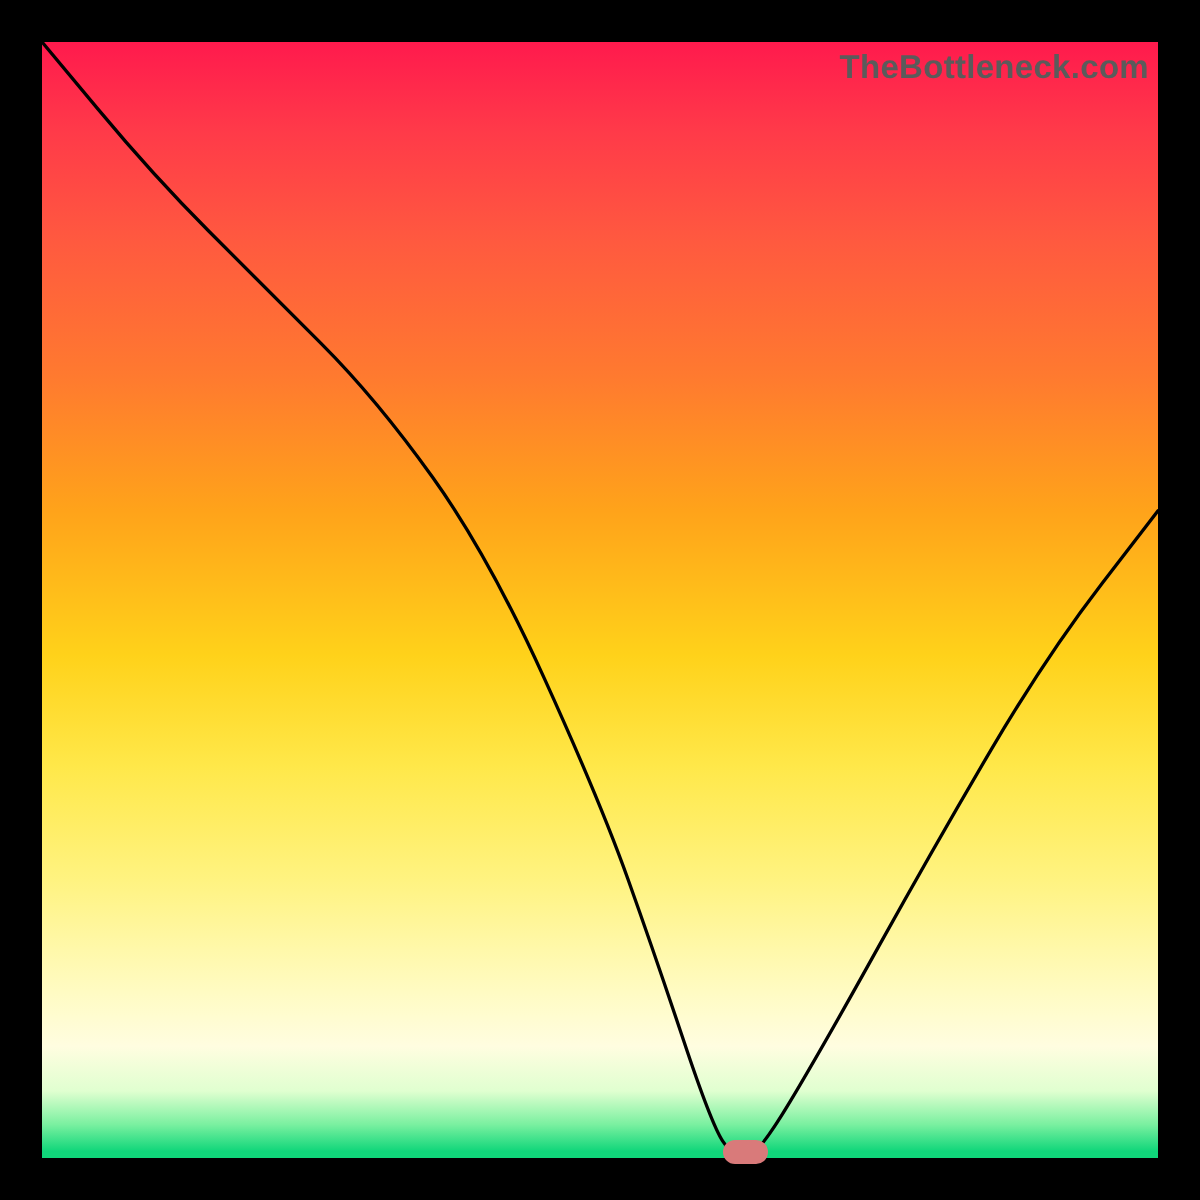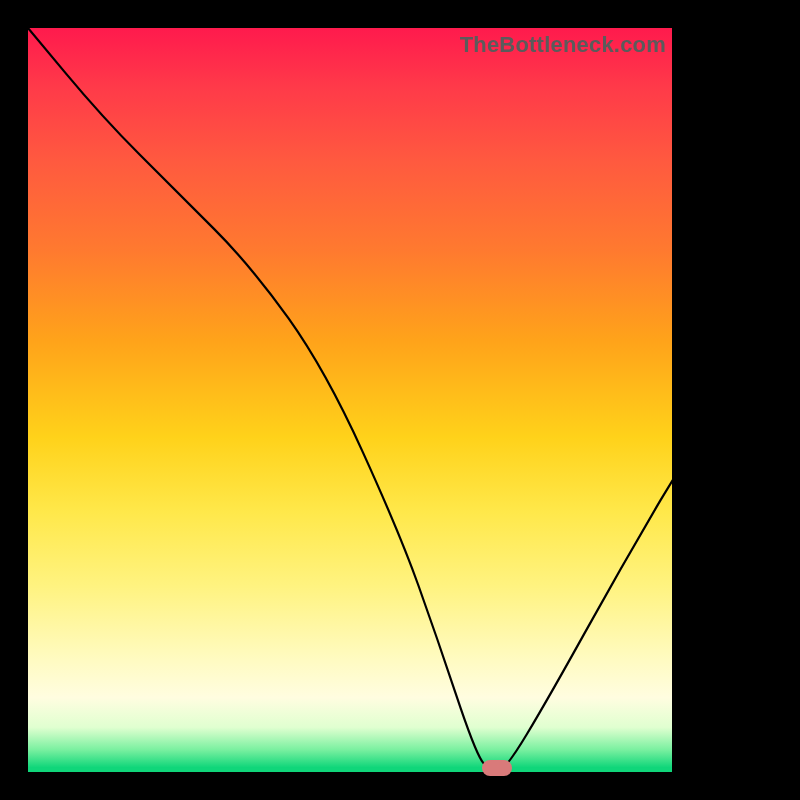--- a/index.html
+++ b/index.html
@@ -14,21 +14,21 @@
   .frame {
     position: relative;
     width: 800px;
     height: 800px;
     background: #000;
   }
   .plot {
     position: absolute;
     left: 28px;
     top: 28px;
-    width: 644px;
+    width: 744px;
     height: 744px;
     
     background: linear-gradient(
       to bottom,
       #ff1a4d 0%,
       #ff3a49 8%,
       #ff5a3f 18%,
       #ff7a2f 30%,
       #ffa31a 42%,
       #ffd21a 55%,

